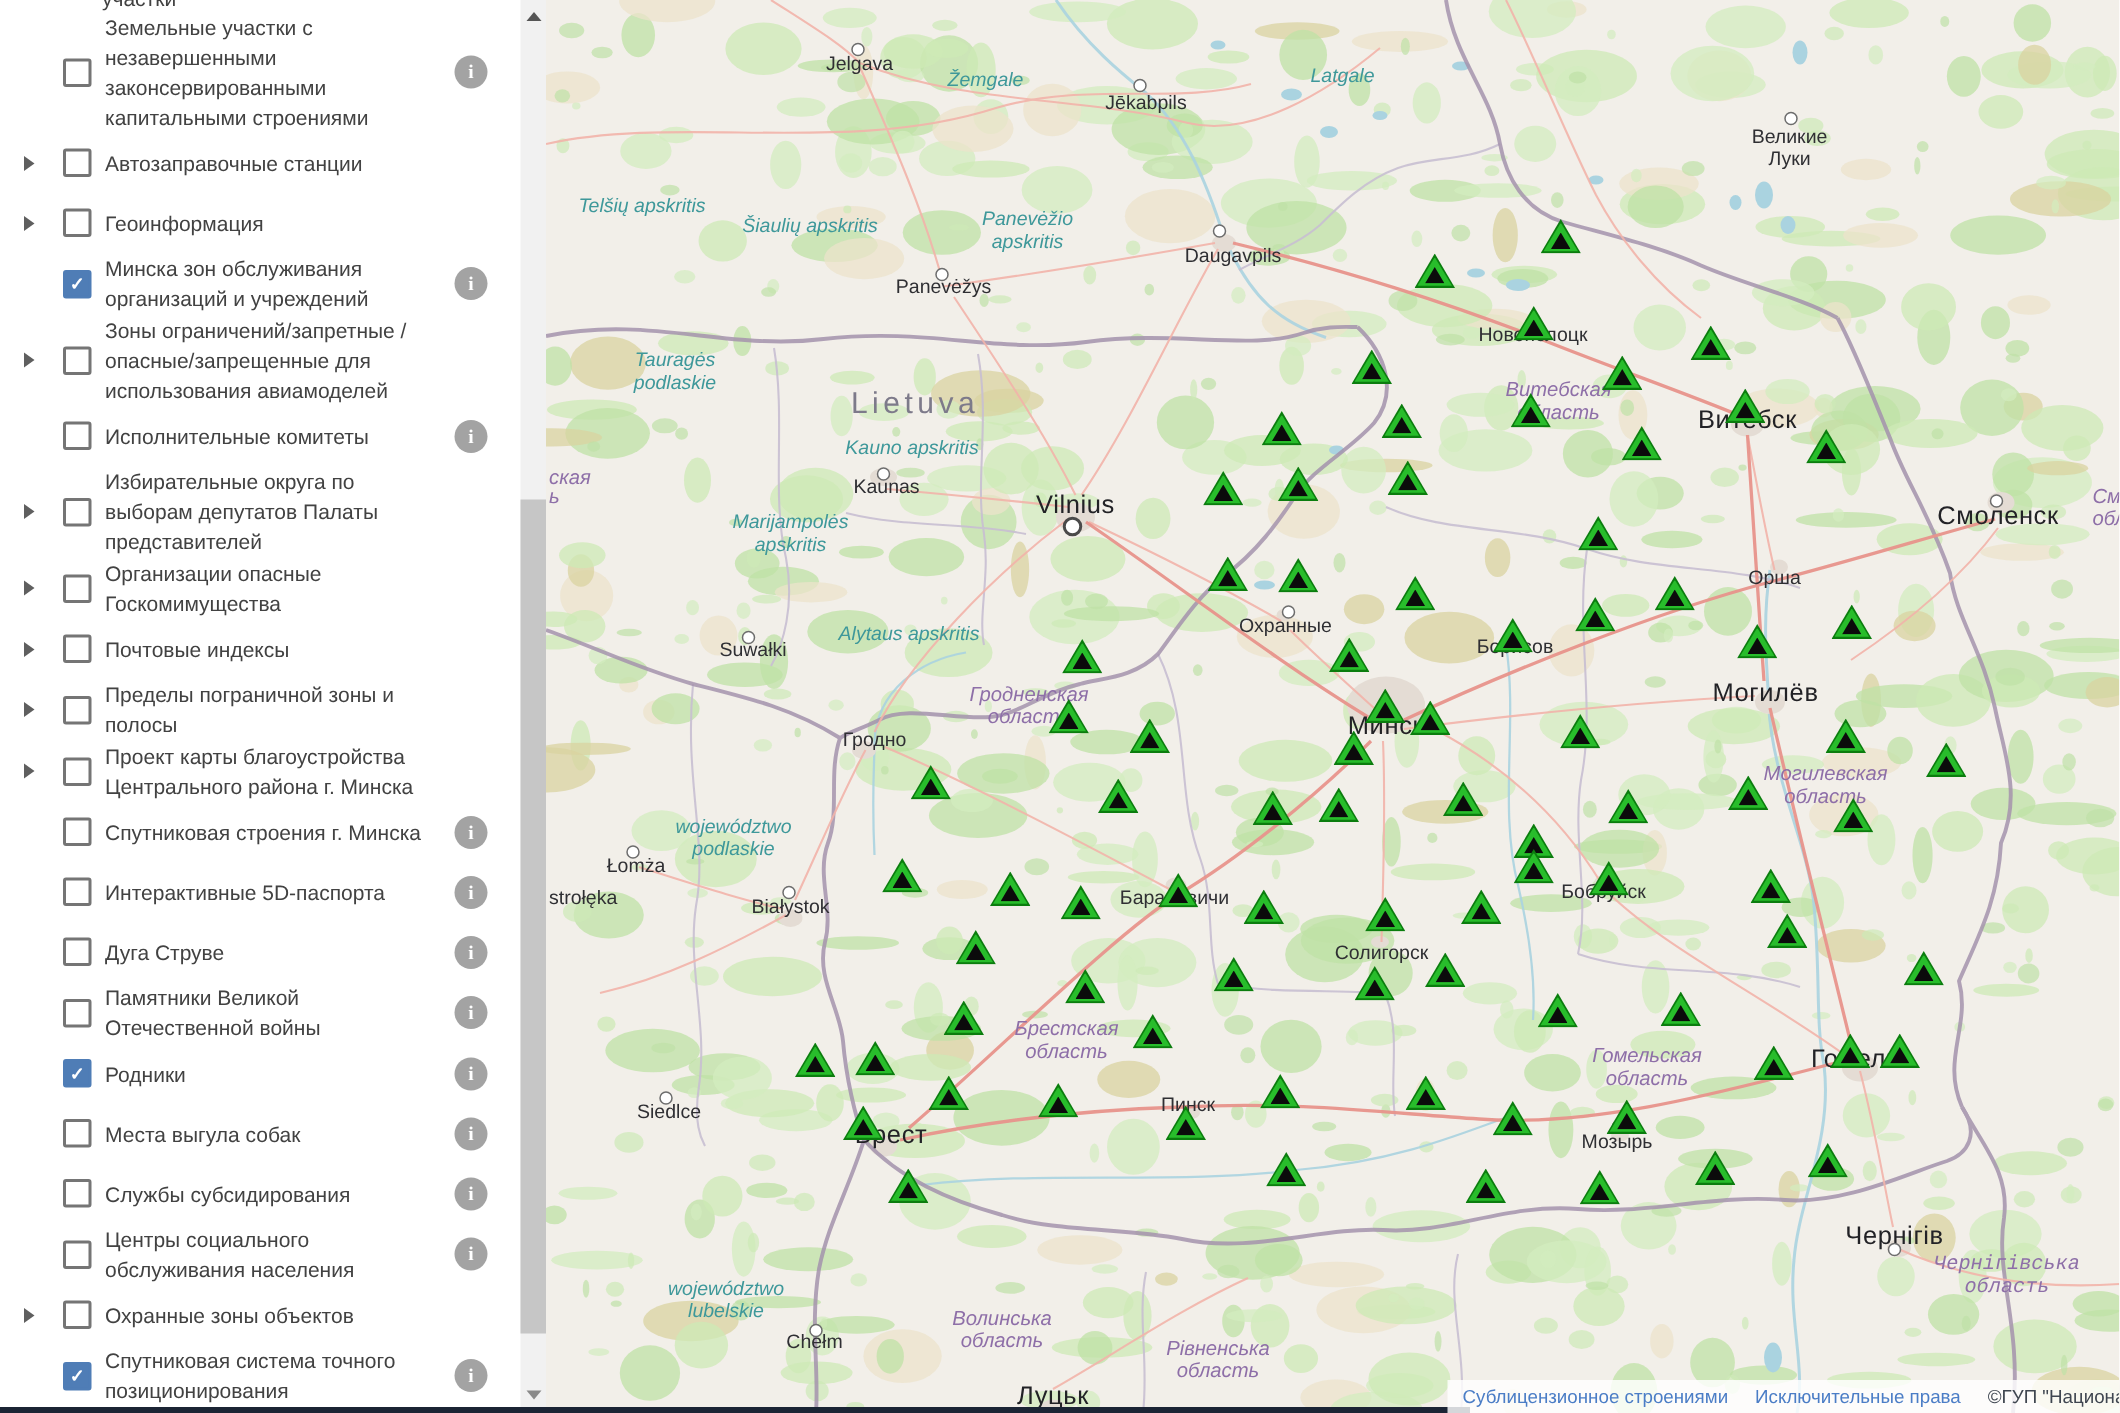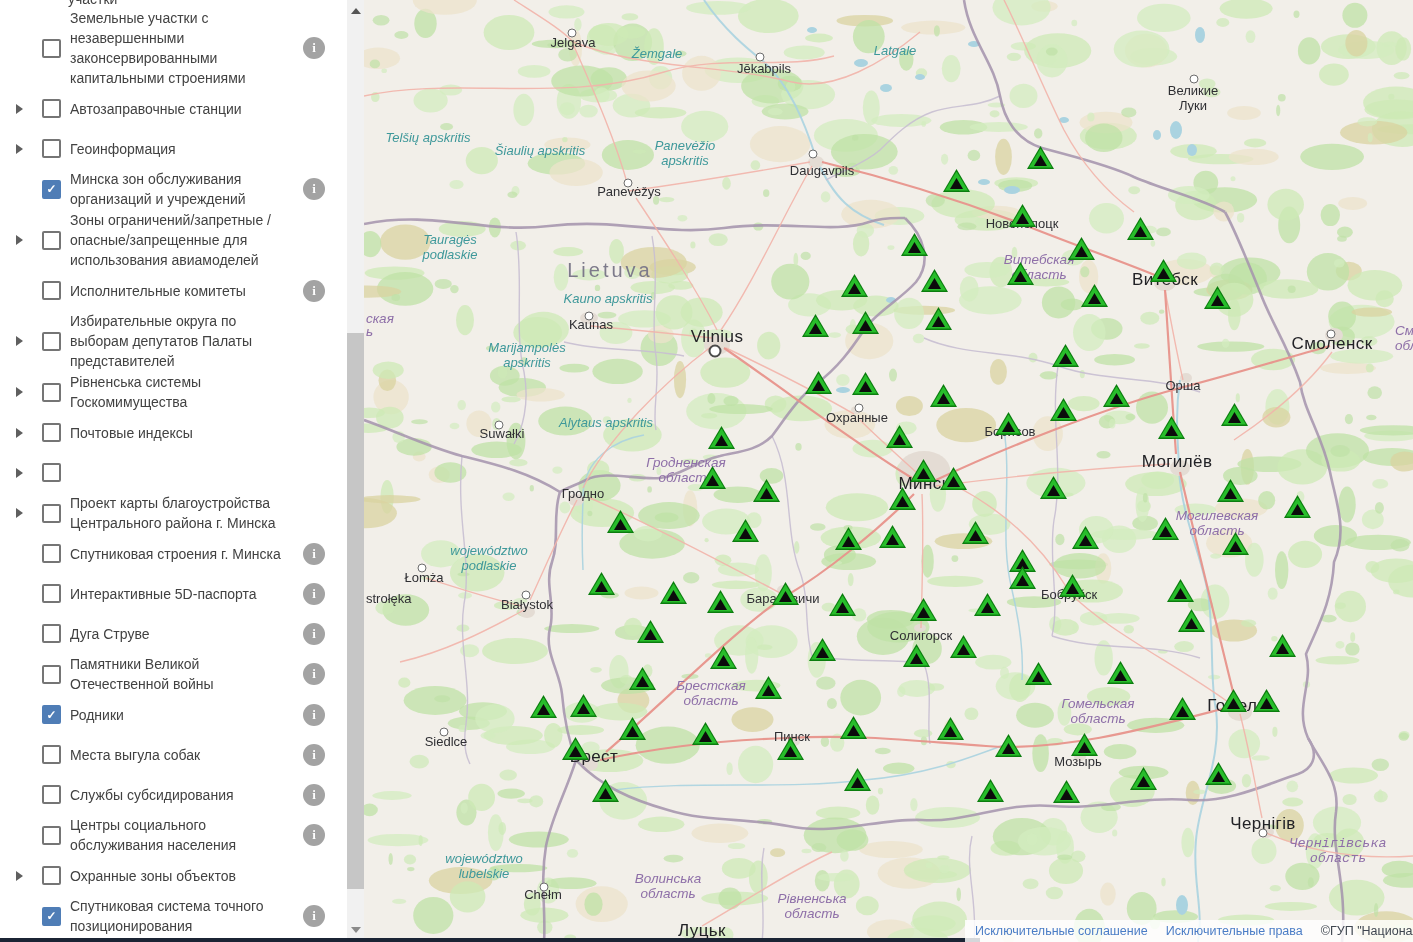--- a/index.html
+++ b/index.html
@@ -103,34 +103,35 @@
             <i class="arr"></i>
           </span>
           <span class="cb"></span>
           <span class="lab">Избирательные округа по выборам депутатов Палаты представителей</span>
         </div>
         <div class="layer-row">
           <span class="slot">
             <i class="arr"></i>
           </span>
           <span class="cb"></span>
-          <span class="lab">Рівненська системы Госкомимущества</span>
+          <span class="lab">Организации опасные Госкомимущества</span>
         </div>
         <div class="layer-row">
           <span class="slot">
             <i class="arr"></i>
           </span>
           <span class="cb"></span>
           <span class="lab">Почтовые индексы</span>
         </div>
         <div class="layer-row">
           <span class="slot">
             <i class="arr"></i>
           </span>
           <span class="cb"></span>
+          <span class="lab">Пределы пограничной зоны и полосы</span>
         </div>
         <div class="layer-row">
           <span class="slot">
             <i class="arr"></i>
           </span>
           <span class="cb"></span>
           <span class="lab">Проект карты благоустройства Центрального района г. Минска</span>
         </div>
         <div class="layer-row">
           <span class="slot"></span>
@@ -1341,20 +1342,20 @@
         </div>
         <div class="tri" style="left: 779px; top: 778px;">
           <i></i>
         </div>
         <div class="tri" style="left: 854px; top: 773px;">
           <i></i>
         </div>
       </div>
 
     <div class="attribution">
-      <a>Исключительные соглашение</a>
+      <a>Сублицензионное строениями</a>
       <a>Исключительные права</a>
       <span class="copy">©ГУП "Национальное кадастро</span>
     </div>
   </div>
 
   <div class="bottom-strip"></div>
 </div>
 
 </body></html>

